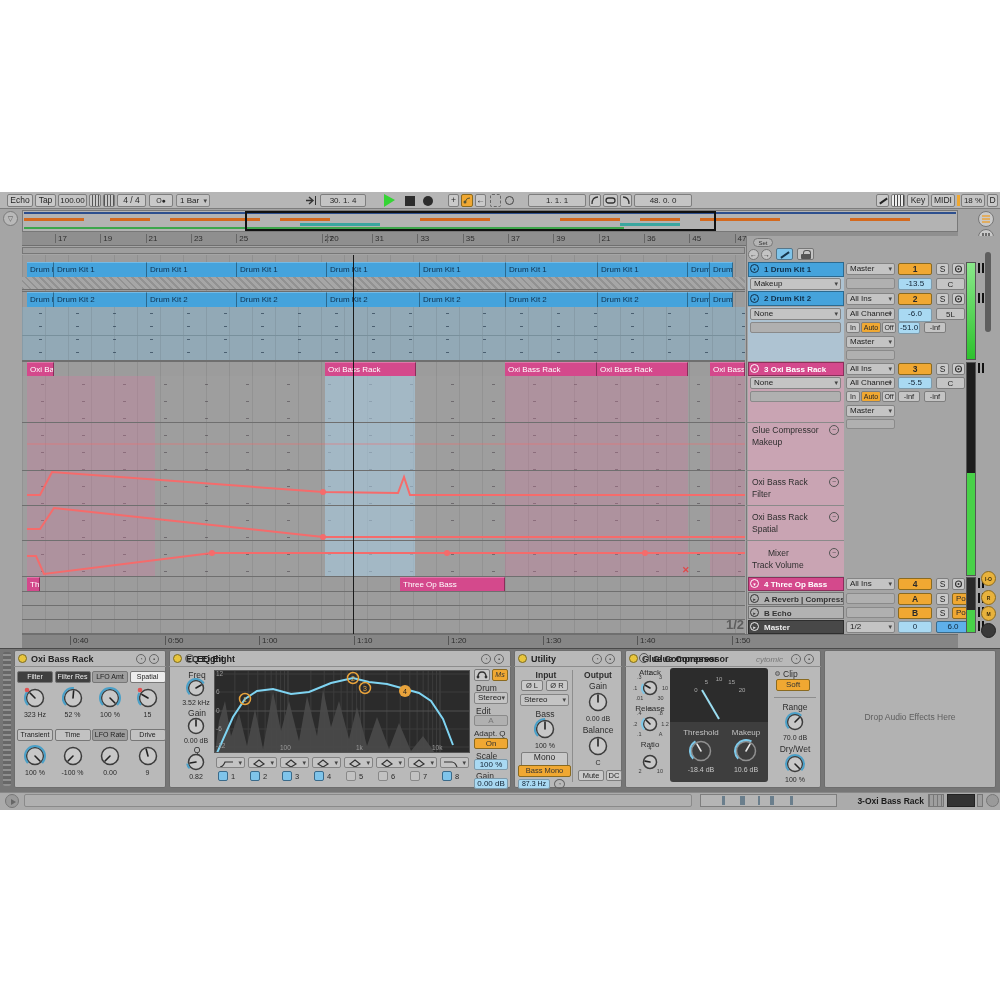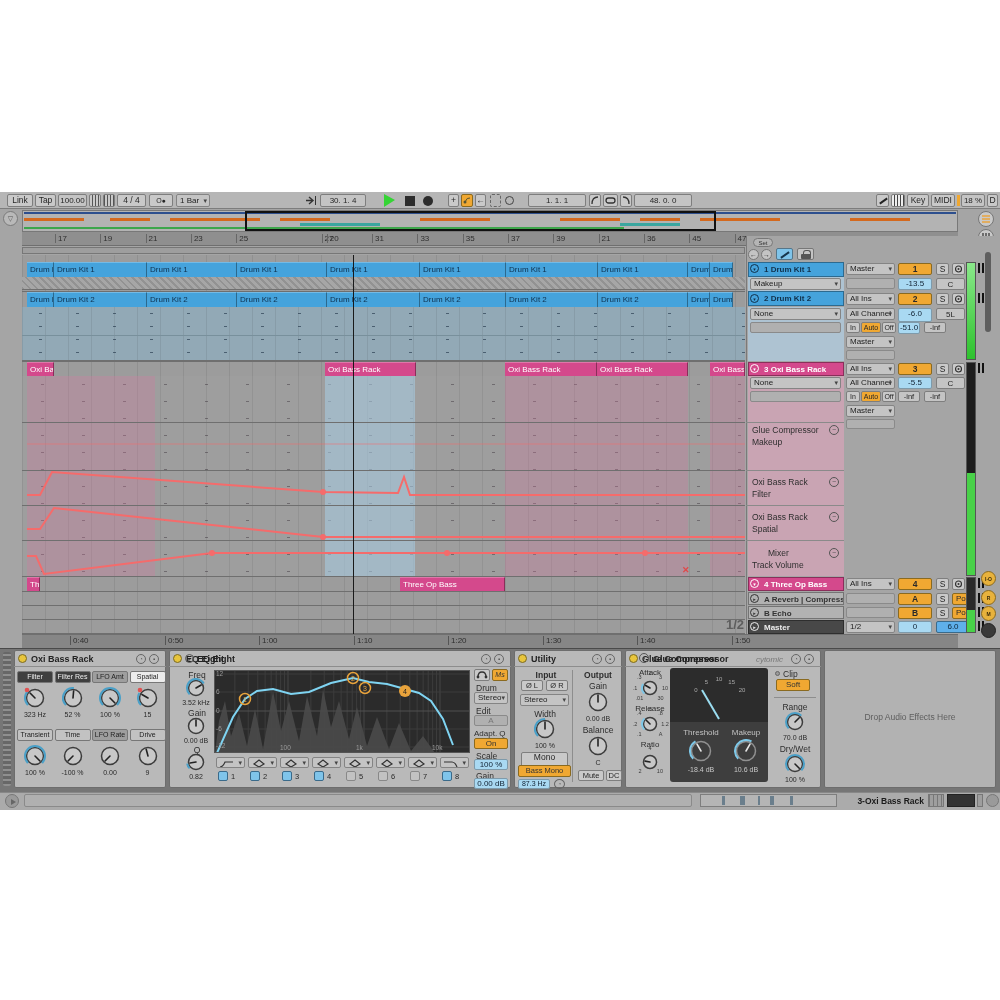--- a/index.html
+++ b/index.html
@@ -17,21 +17,21 @@
   .cliph{font-size:8px;color:#0e2f4d;padding:2px 0 0 3px;border-right:1px solid rgba(0,0,0,.35);border-top:1px solid rgba(255,255,255,.25);}
   .post{background:#f0a832;border:1px solid #8a6a20;border-radius:2px;font-size:8px;text-align:center;color:#2a2a2a;line-height:10px;}
   svg{display:block;}
 </style>
 </head>
 <body>
 
 <div id="root">
     <div class="b " style="left: 0px; top: 192px; width: 1000px; height: 618px; background: rgb(165, 165, 165); border-top: 1px solid rgb(138, 138, 138); border-bottom: 1px solid rgb(138, 138, 138);"></div>
     <div class="b " style="left: 0px; top: 192px; width: 1000px; height: 17px; background: rgb(182, 182, 182); border-bottom: 1px solid rgb(125, 125, 125);"></div>
-    <div class="b btn" style="left: 7px; top: 194px; width: 26px; height: 13px;">Link</div>
+    <div class="b btn" style="left: 7px; top: 194px; width: 26px; height: 13px;">Echo</div>
     <div class="b btn" style="left: 35px; top: 194px; width: 21px; height: 13px;">Tap</div>
     <div class="b box" style="left: 58px; top: 194px; width: 29px; height: 13px; font-size: 8px;">100.00</div>
     <div class="b btn" style="left: 89px; top: 194px; width: 12px; height: 13px; background: repeating-linear-gradient(90deg, rgb(201, 201, 201) 0px, rgb(201, 201, 201) 2px, rgb(85, 85, 85) 2px, rgb(85, 85, 85) 3px);"></div>
     <div class="b btn" style="left: 103px; top: 194px; width: 12px; height: 13px; background: repeating-linear-gradient(90deg, rgb(85, 85, 85) 0px, rgb(85, 85, 85) 1px, rgb(201, 201, 201) 1px, rgb(201, 201, 201) 3px);"></div>
     <div class="b btn" style="left: 117px; top: 194px; width: 29px; height: 13px;">4 / 4</div>
     <div class="b btn" style="left: 149px; top: 194px; width: 24px; height: 13px; font-size: 7px;">O●</div>
     <div class="b dd" style="left: 176px; top: 194px; width: 34px; height: 13px; line-height: 11px;">1 Bar</div>
     <div class="b " style="left: 305px; top: 195px; width: 12px; height: 11px;">
       <svg width="12" height="11">
         <path d="M1,5.5 h6 M4,2 l4,3.5 -4,3.5" stroke="#333" fill="none" stroke-width="1.4"></path>
@@ -582,21 +582,21 @@
     <div class="b " style="left: 514px; top: 650px; width: 108px; height: 138px; background: rgb(185, 185, 185); border: 1px solid rgb(109, 109, 109); border-radius: 2px;"></div>
     <div class="b " style="left: 514px; top: 651px; width: 108px; height: 16px; border-bottom: 1px solid rgb(141, 141, 141);"></div>
     <div class="b " style="left: 518px; top: 654px; width: 9px; height: 9px; background: rgb(232, 197, 60); border: 1px solid rgb(122, 106, 34); border-radius: 50%;"></div>
     <div class="b " style="left: 531px; top: 654px; width: 48px; font-size: 9px; font-weight: bold; color: rgb(34, 34, 34);">Utility</div>
     <div class="b " style="left: 592px; top: 654px; width: 10px; height: 10px; border: 1px solid rgb(102, 102, 102); border-radius: 50%; font-size: 6px; text-align: center; line-height: 9px; color: rgb(85, 85, 85);">◔</div>
     <div class="b " style="left: 605px; top: 654px; width: 10px; height: 10px; border: 1px solid rgb(102, 102, 102); border-radius: 50%; font-size: 6px; text-align: center; line-height: 9px; color: rgb(85, 85, 85);">▪</div>
     <div class="b lbl" style="left: 524px; top: 670px; width: 44px; text-align: center; font-weight: bold;">Input</div>
     <div class="b btn" style="left: 521px; top: 680px; width: 22px; height: 11px; font-size: 7.5px; line-height: 9px;">Ø L</div>
     <div class="b btn" style="left: 546px; top: 680px; width: 22px; height: 11px; font-size: 7.5px; line-height: 9px;">Ø R</div>
     <div class="b dd" style="left: 520px; top: 694px; width: 49px; height: 12px;">Stereo</div>
-    <div class="b lbl" style="left: 524px; top: 709px; width: 42px; text-align: center;">Width</div>
+    <div class="b lbl" style="left: 524px; top: 709px; width: 42px; text-align: center;">Bass</div>
     <div class="b " style="left: 534px; top: 718px; width: 22px; height: 22px;">
       <svg width="22" height="22">
         <circle cx="11" cy="11" r="8.5" fill="#c8c8c8" stroke="#3c3c3c" stroke-width="1.5"></circle>
         <path d="M 3.9289321881345227 18.071067811865476 A 10 10 0 0 1 11 1" fill="none" stroke="#4aa0c8" stroke-width="2"></path>
         <line x1="11" y1="11" x2="11" y2="4" stroke="#222" stroke-width="1.6" stroke-linecap="round"></line>
       </svg>
     </div>
     <div class="b " style="left: 525px; top: 742px; width: 40px; font-size: 7px; text-align: center; color: rgb(42, 42, 42);">100 %</div>
     <div class="b btn" style="left: 521px; top: 752px; width: 47px; height: 25px; line-height: 9px;">Mono</div>
     <div class="b " style="left: 518px; top: 765px; width: 53px; height: 12px; background: rgb(240, 168, 50); border: 1px solid rgb(138, 106, 32); border-radius: 2px; font-size: 7.5px; text-align: center; line-height: 10px; color: rgb(51, 51, 51);">Bass Mono</div>

